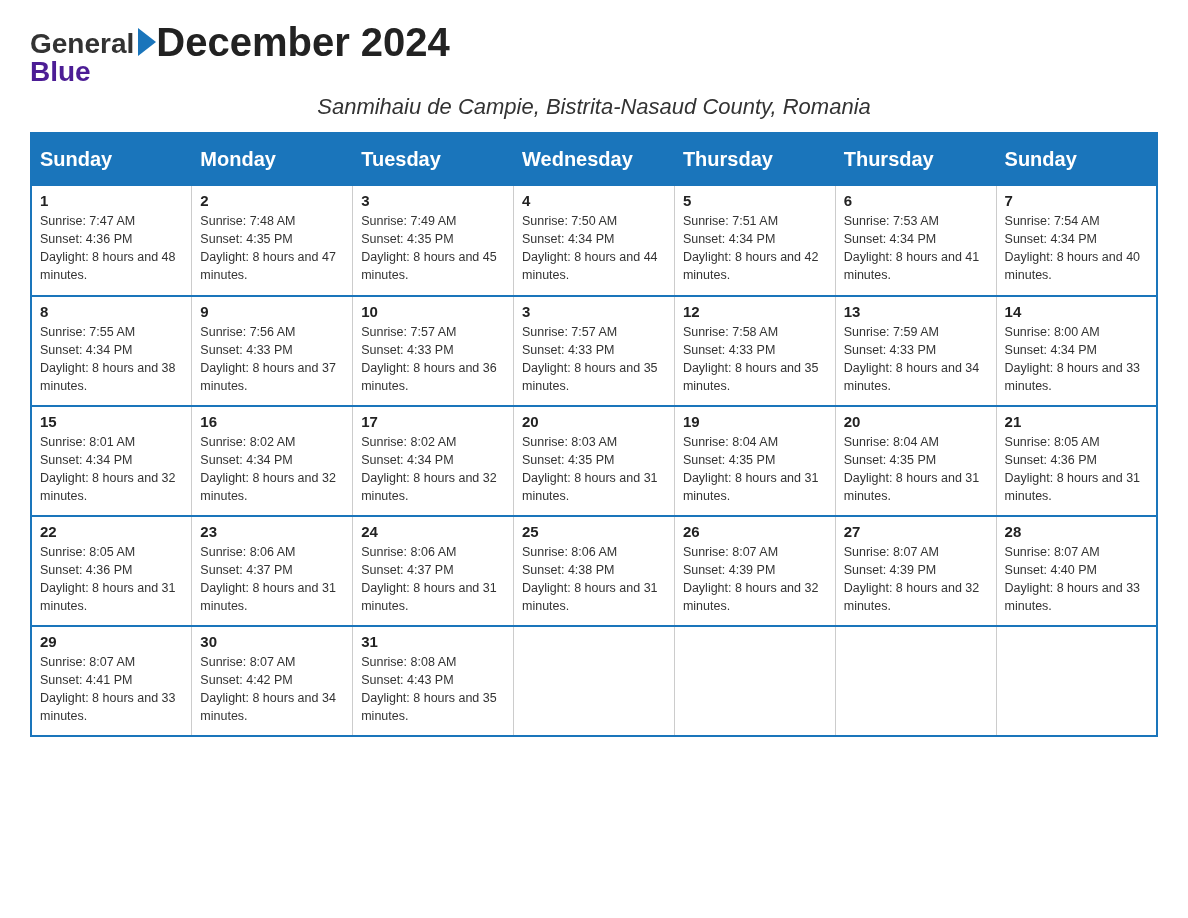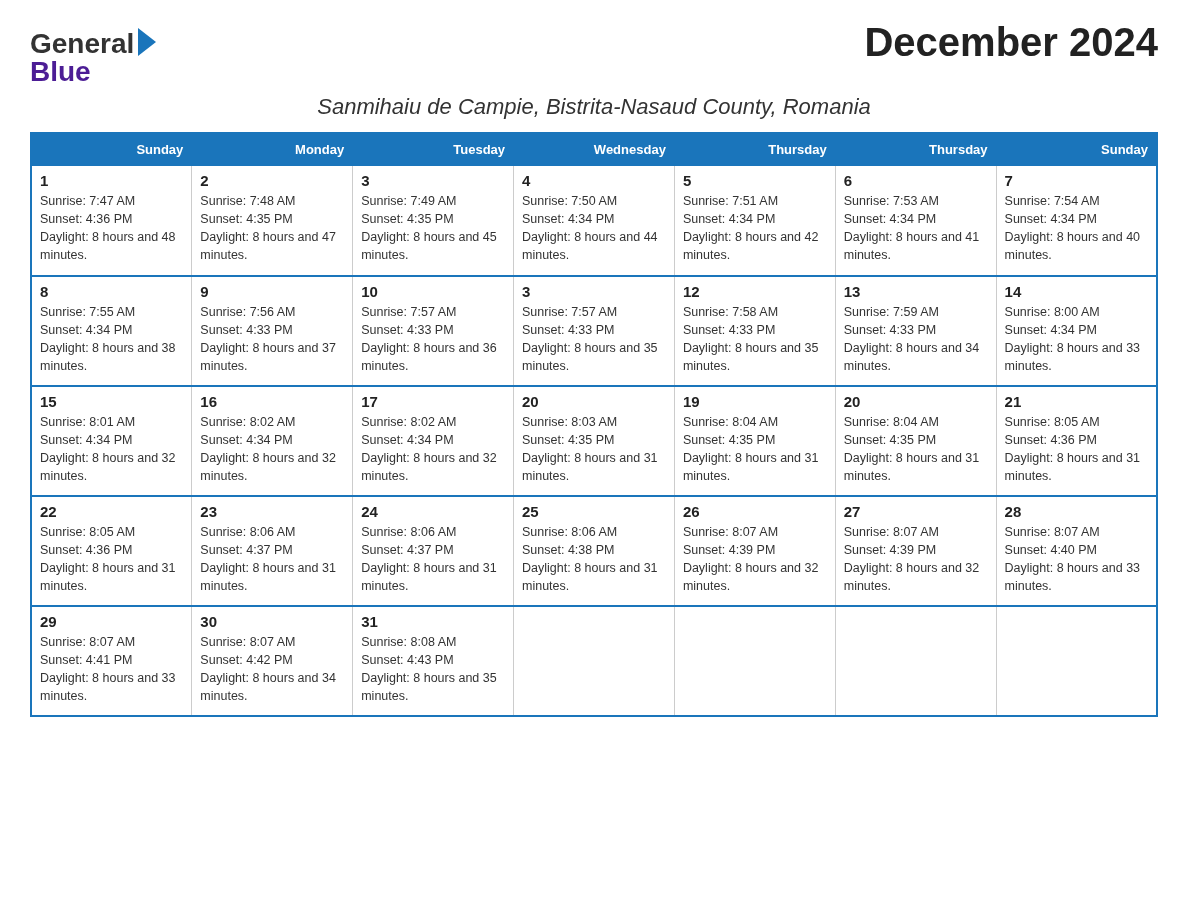--- a/index.html
+++ b/index.html
@@ -5,21 +5,20 @@
     * { margin: 0; padding: 0; box-sizing: border-box; }
     body {
       background: #ffffff;
       font-family: Arial, sans-serif;
       width: 1188px;
       min-height: 918px;
       padding: 20px 30px;
     }
     .header-row {
       display: flex;
-      justify-content: space-between;
       align-items: flex-start;
       margin-bottom: 8px;
     }
     .logo {
       display: flex;
       flex-direction: column;
       align-items: flex-start;
       margin-top: 10px;
     }
     .logo-text-general {
@@ -59,24 +58,24 @@
       font-style: italic;
     }
     .calendar-table {
       width: 100%;
       border-collapse: collapse;
       border: 2px solid #1a75bb;
     }
     .calendar-table th {
       background-color: #1a75bb;
       color: #fff;
-      font-size: 13px;
-      font-weight: bold;
-      padding: 8px 8px;
-      text-align: right;
+      font-size: 20px;
+      font-weight: bold;
+      padding: 14px 8px;
+      text-align: left;
       border: 1px solid #1a75bb;
     }
     .calendar-table td {
       vertical-align: top;
       padding: 6px 8px;
       border: 1px solid #ccc;
       font-size: 13px;
       color: #333;
       width: 14.28%;
       min-height: 90px;

